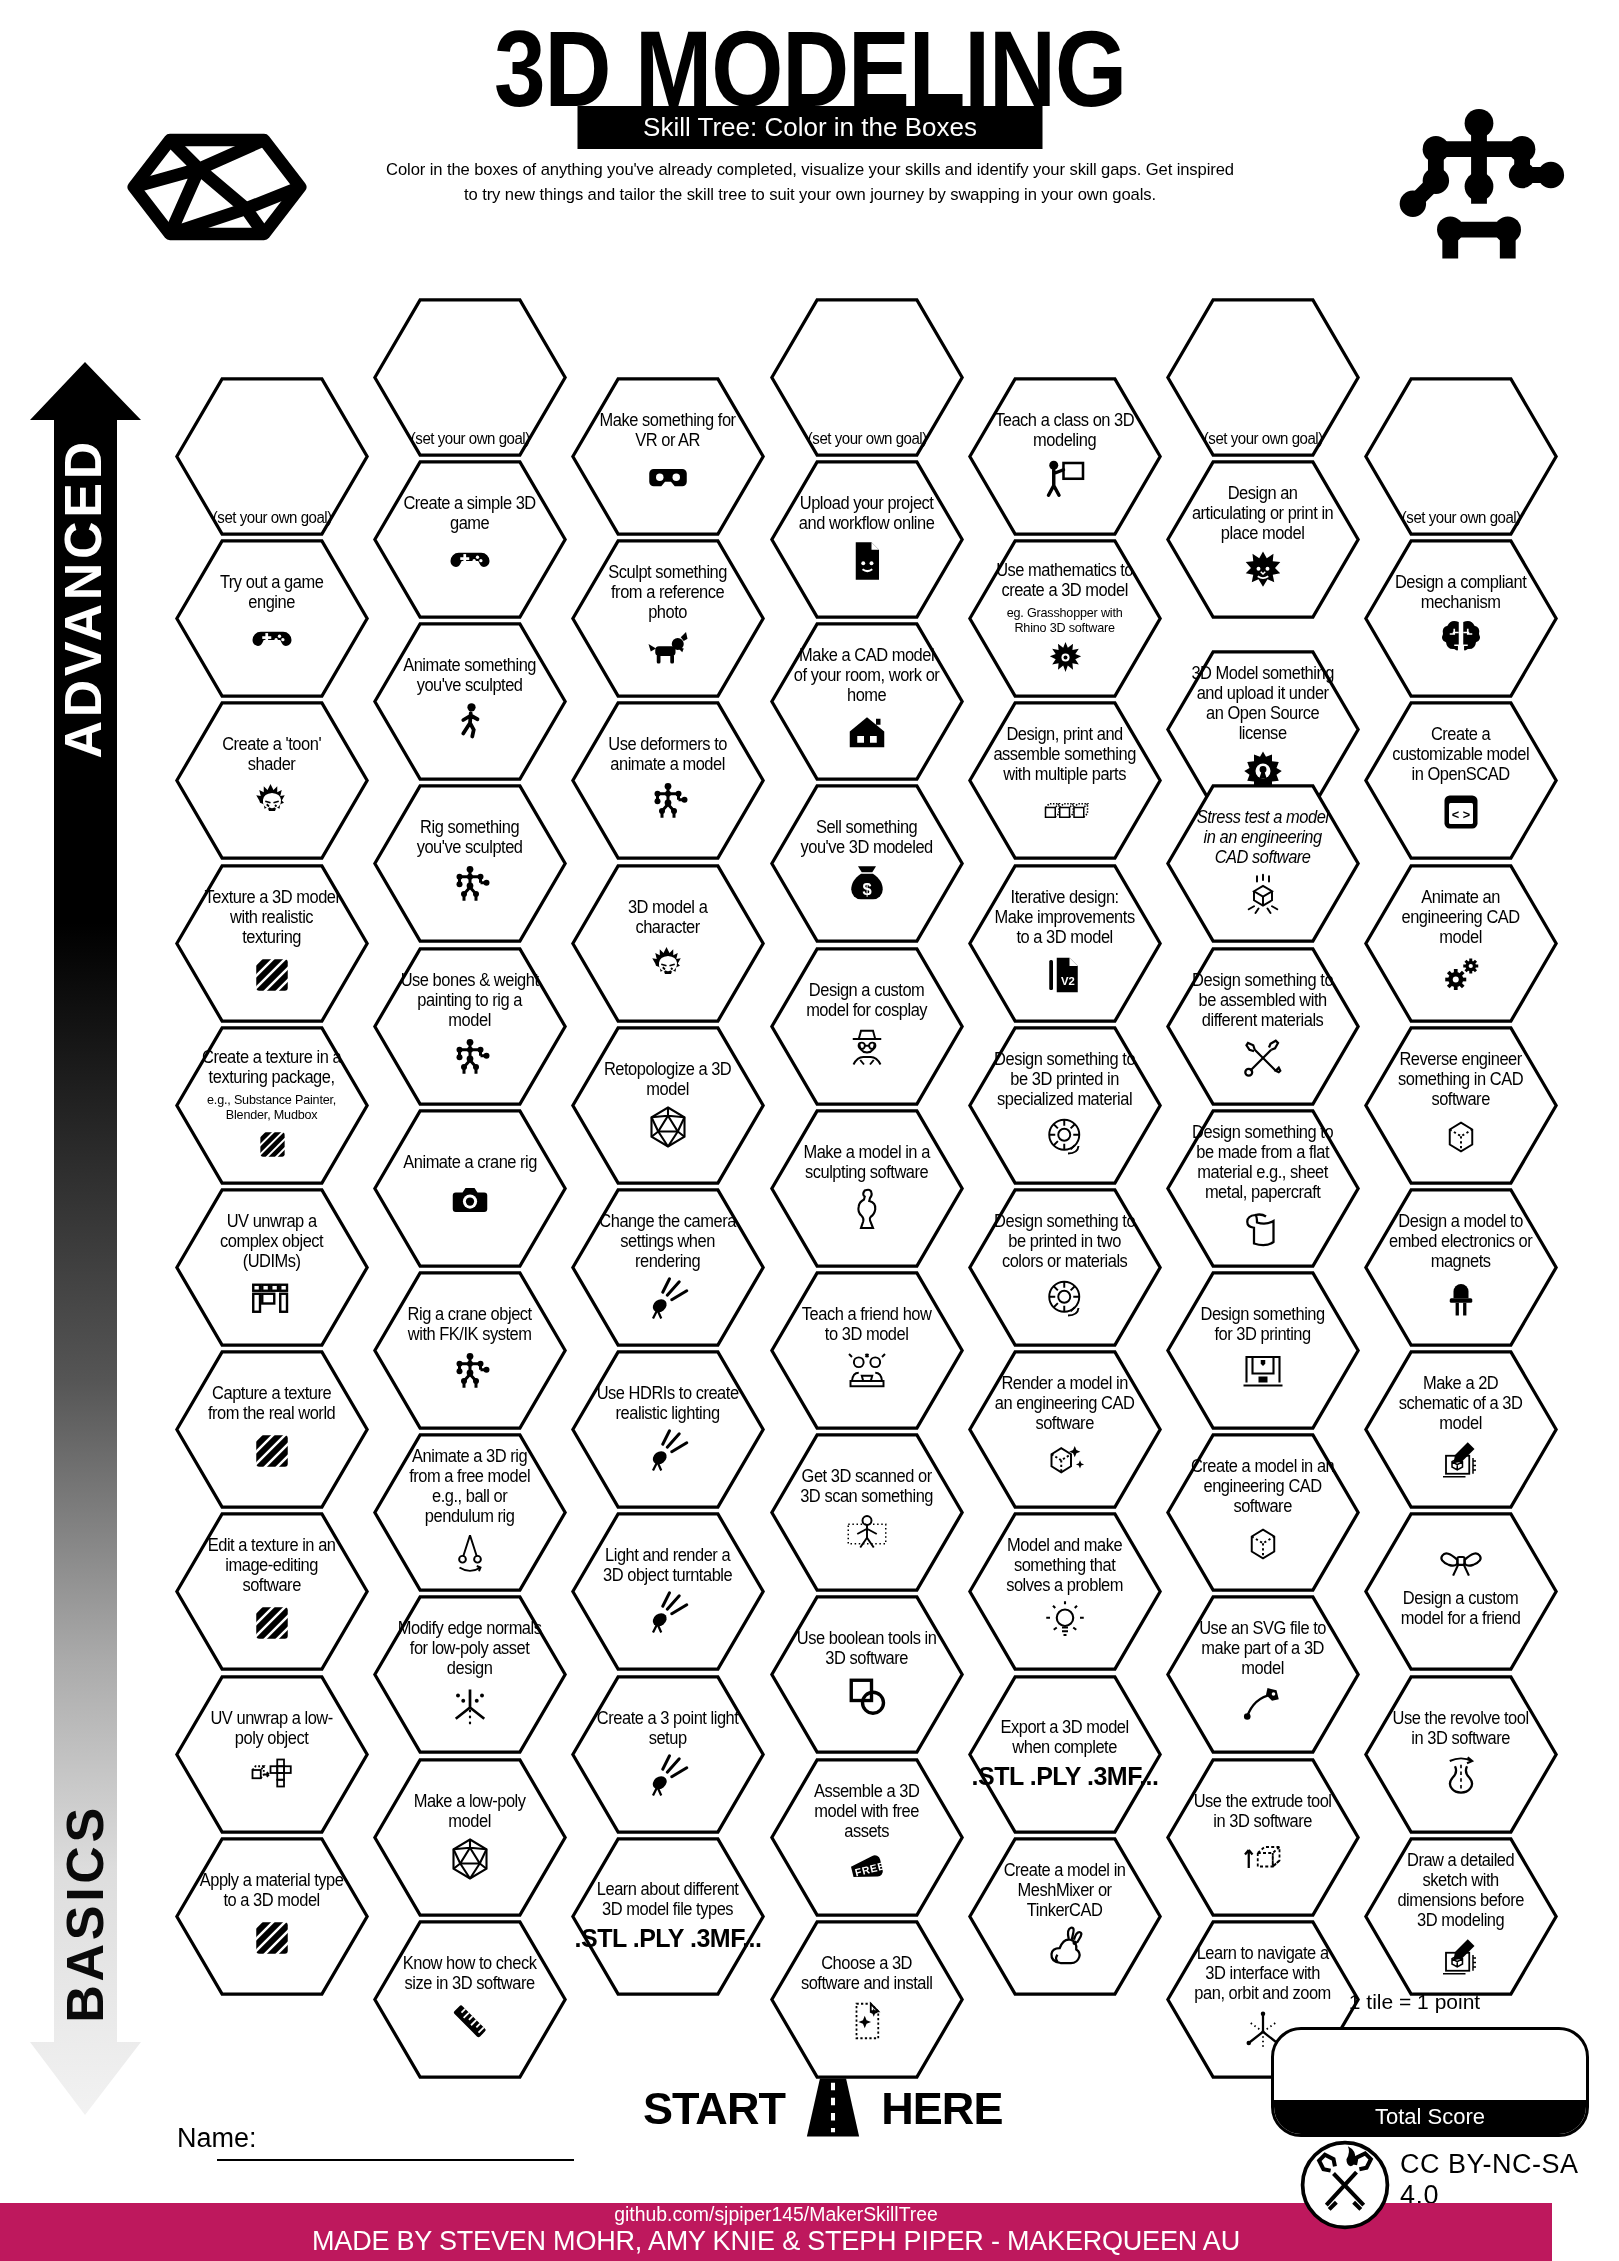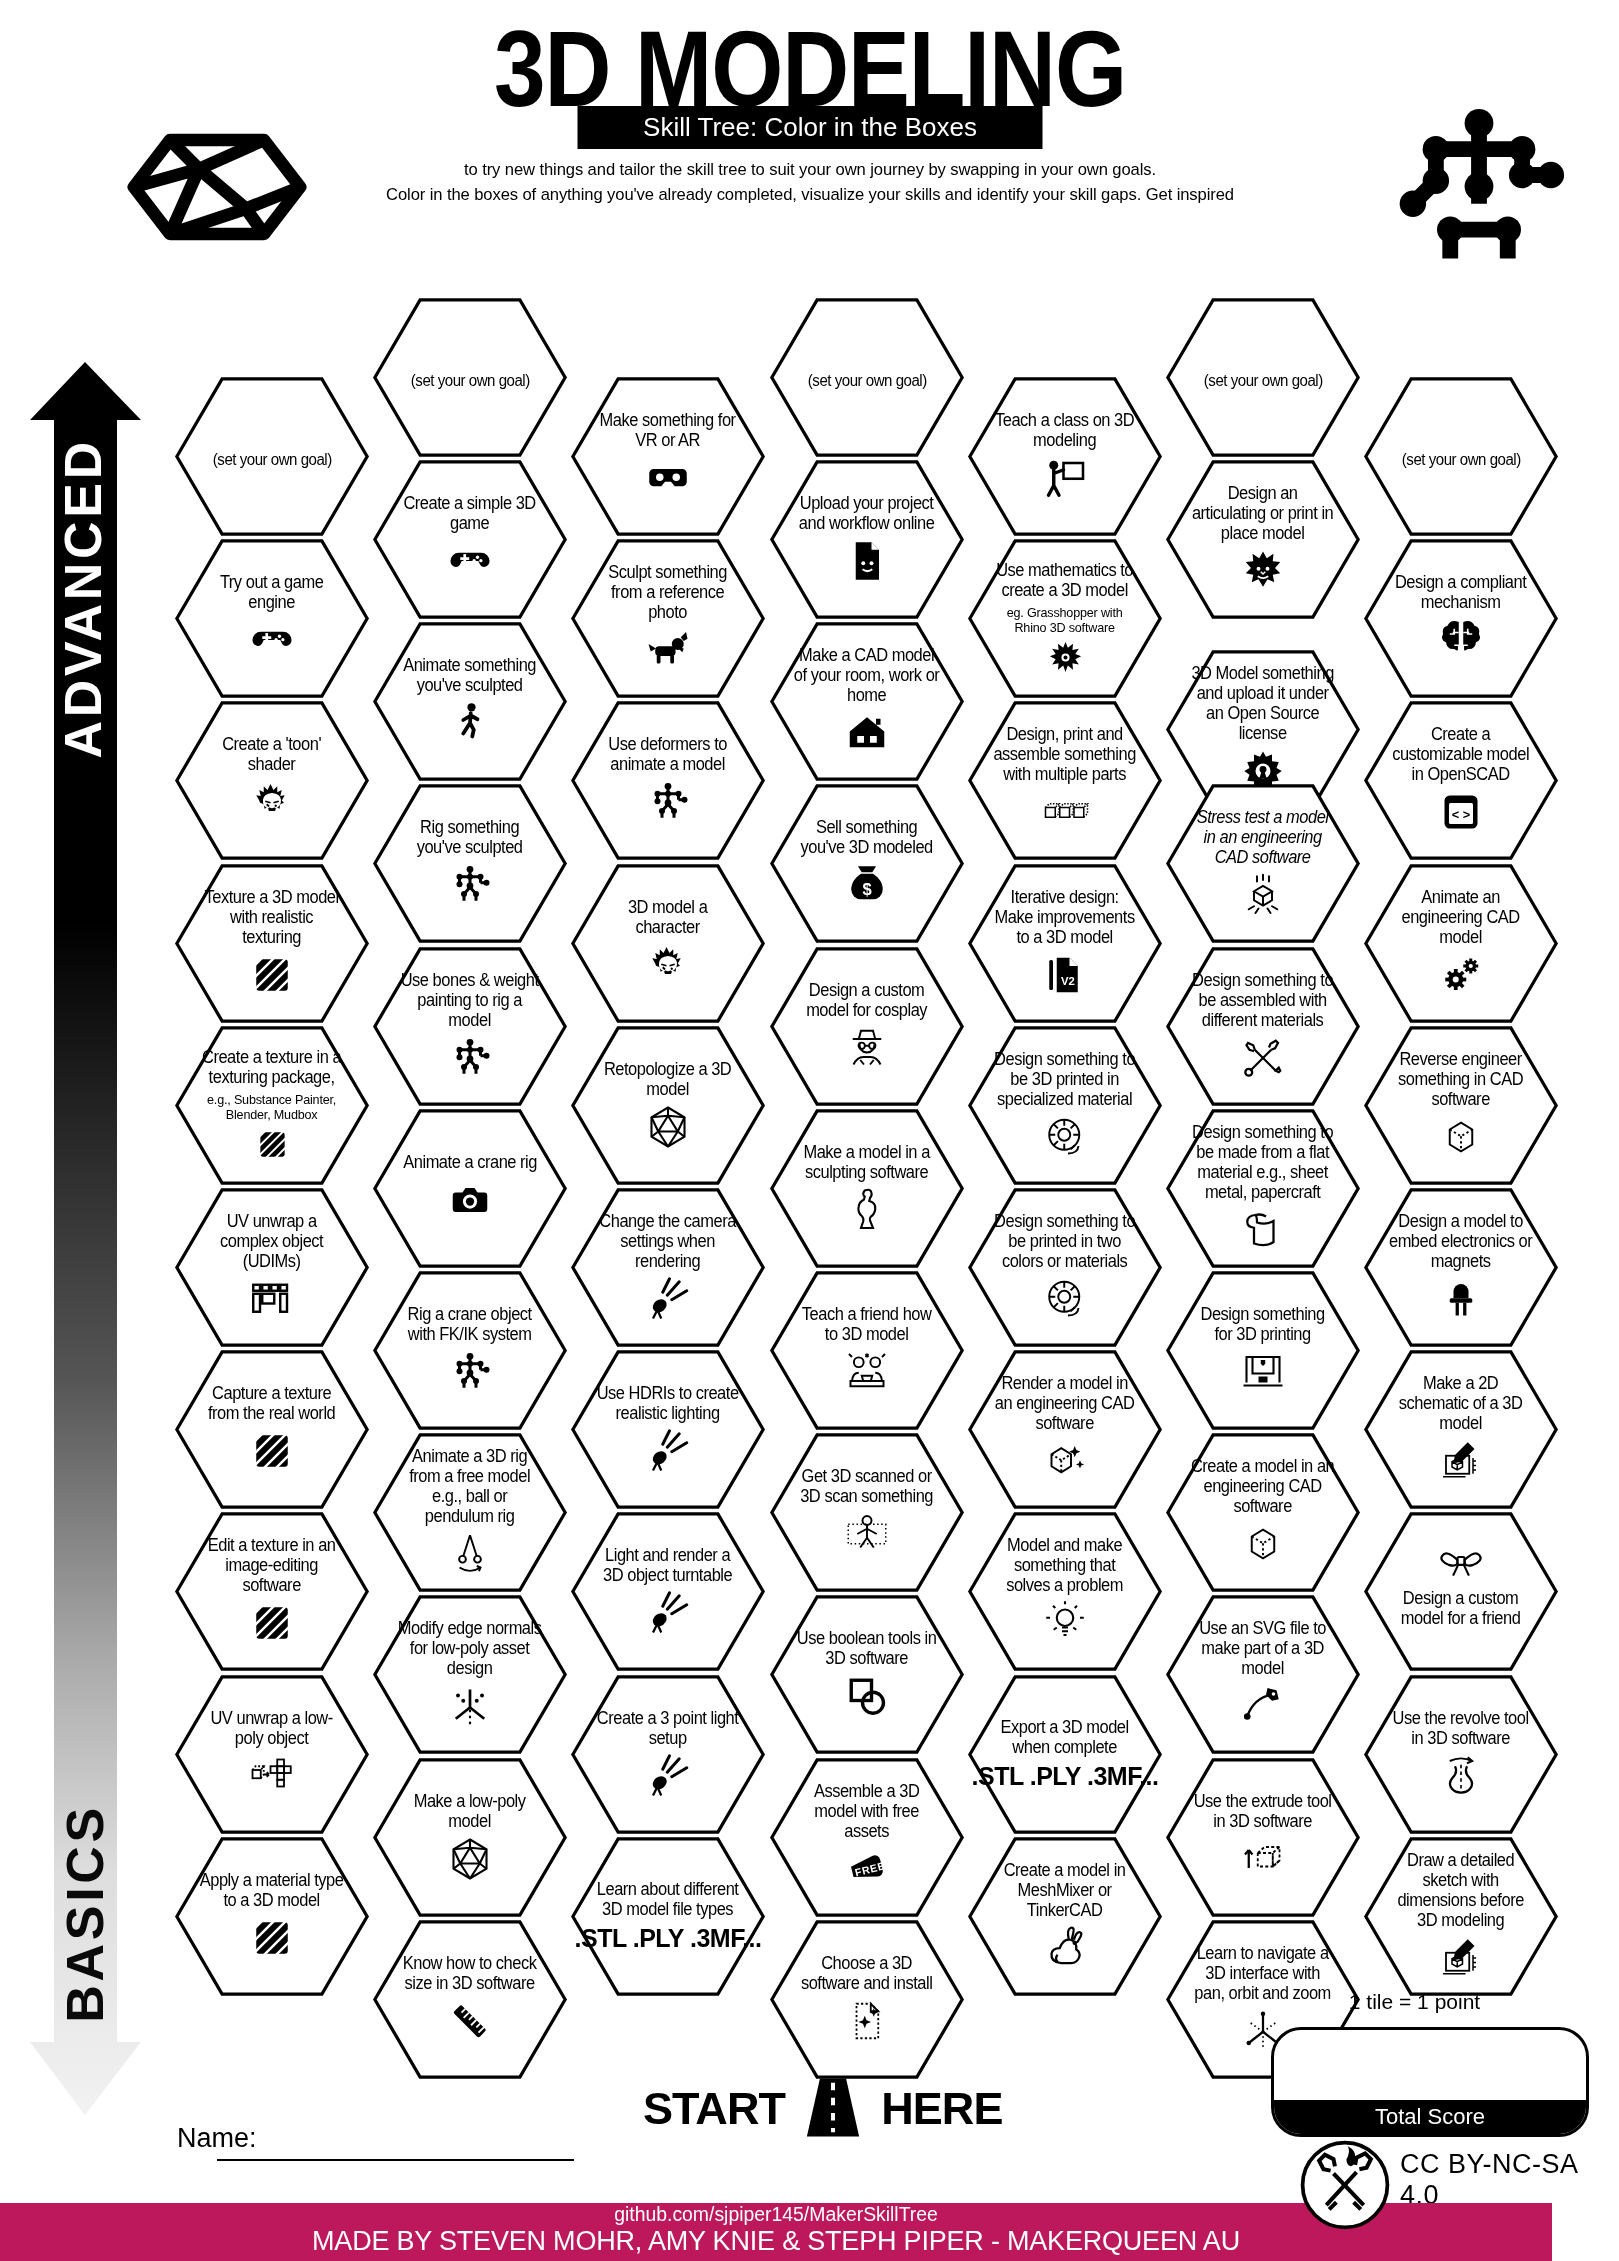--- a/index.html
+++ b/index.html
@@ -30,21 +30,21 @@
   
   .hex{position:absolute;width:194px;height:159px;}
   .hex .bg{position:absolute;left:0;top:0;}
   .hex-content{position:absolute;left:0;top:0;right:0;bottom:0;display:flex;flex-direction:column;align-items:center;
                justify-content:center;gap:3.7px;padding:8.3px 19.4px;box-sizing:border-box;text-align:center;}
   .hex-label{font-size:17.5px;line-height:1.14;letter-spacing:-0.5px;transform:scaleX(.94);}
   .hex-sub{font-size:13.4px;line-height:1.12;letter-spacing:-0.2px;transform:scaleX(.94);}
   .hex-big{font-size:25px;font-weight:bold;letter-spacing:-0.5px;white-space:nowrap;}
   .hex-icon{height:48px;display:flex;align-items:center;justify-content:center;}
   .hex-icon svg{height:100%;width:auto;display:block;}
-  .goal .hex-content{justify-content:center;padding-top:16px;}
+  .goal .hex-content{justify-content:flex-end;padding-top:16px;}
   .goal .hex-label{font-size:16px;}
   .has-sub .hex-icon{height:37px;}
   .icon-top .hex-icon{margin-top:-15.7px;height:46px;}
 
   
   .start-row{position:absolute;left:643px;top:2073px;display:flex;align-items:center;gap:10px;}
   .start-word{font-size:45px;font-weight:bold;letter-spacing:-0.9px;}
   .name-row{position:absolute;left:141px;top:2123px;font-size:27px;margin-left:36px;}
   .name-line{position:absolute;left:217px;top:2159px;width:357px;height:2.3px;background:#000;}
   .tile-note{position:absolute;left:1290px;top:1990px;width:249px;text-align:center;font-size:21px;}
@@ -69,22 +69,22 @@
   <svg viewBox="0 0 104 72" fill="none" stroke="#000" stroke-width="7" stroke-linejoin="round">
     <polygon points="6,36 26,10 78,10 98,36 78,62 26,62"></polygon>
     <path d="M26 10l16 16 36-16M6 36l36-10M42 26l-16 36m16-36l26 22 30-12M68 48l10 14M68 48l-42 14M68 48L42 26"></path>
   </svg>
 </div>
 <div class="title">3D MODELING</div>
 <div class="subtitle">
   <span>Skill Tree: Color in the Boxes</span>
 </div>
 <div class="desc">
+  <div>Color in the boxes of anything you've already completed, visualize your skills and identify your skill gaps.  Get inspired</div>
   <div>to try new things and tailor the skill tree to suit your own journey by swapping in your own goals.</div>
-  <div>Color in the boxes of anything you've already completed, visualize your skills and identify your skill gaps.  Get inspired</div>
 </div>
 <div class="logo-tree">
   <svg viewBox="0 0 64 64">
     <g stroke="#000" stroke-width="5.5" fill="none">
       <path d="M32 10v28M17 19h30M17 19v11l-8 8M47 19v9h10M22 47h20M22 47v10M42 47v10"></path>
     </g>
     <g fill="#000">
       <circle cx="32" cy="10" r="5"></circle>
         <circle cx="17" cy="19" r="4.6"></circle>
         <circle cx="47" cy="19" r="4.6"></circle>

